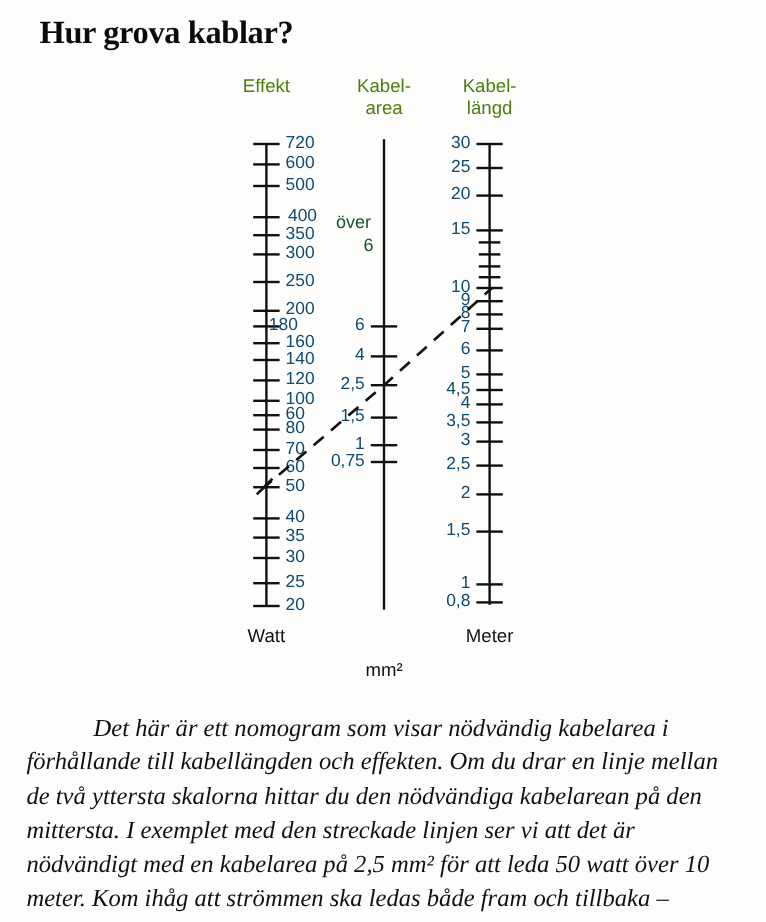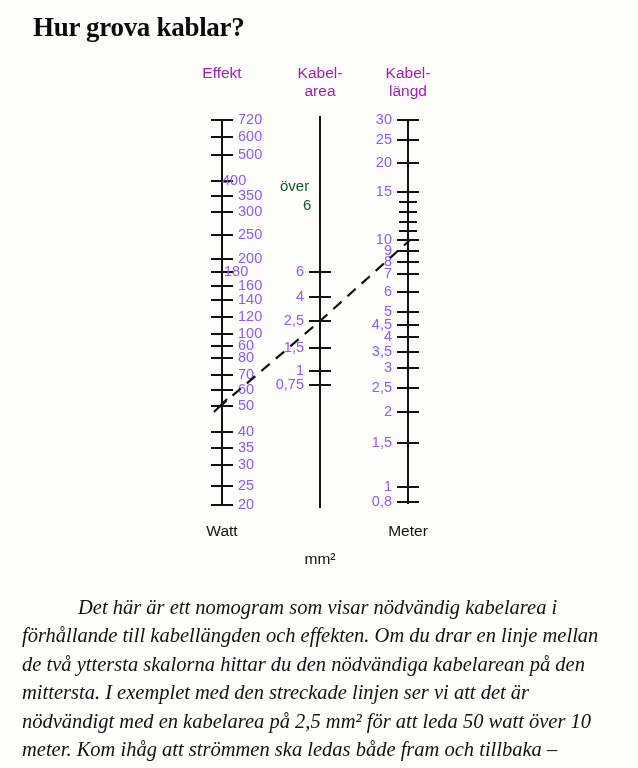--- a/index.html
+++ b/index.html
@@ -36,21 +36,21 @@
     top: 0;
     width: 638px;
     height: 560px;
   }
 
   .col-header {
     position: absolute;
     font-size: 15.5px;
     line-height: 18px;
     text-align: center;
-    color: #a21caf;
+    color: #4d7c0f;
     white-space: pre-line;
   }
 
   .axis-unit {
     position: absolute;
     font-size: 15.5px;
     text-align: center;
     color: #111;
     white-space: nowrap;
   }
@@ -64,21 +64,21 @@
   .tick {
     position: absolute;
     height: 2px;
     background: #111;
   }
 
   .tick-label {
     position: absolute;
     font-size: 14.5px;
     line-height: 14px;
-    color: #8b5cf6;
+    color: #0c4a6e;
     white-space: nowrap;
   }
 
   .tick-label.right-of {
     text-align: left;
   }
   .tick-label.left-of {
     text-align: right;
   }
 
@@ -127,21 +127,21 @@
 
   <div id="axes-layer">
       <div class="axis-line" style="left: 221px; top: 120px; height: 385px;"></div>
       <div class="tick" style="left: 211px; top: 119px; width: 22px;"></div>
       <div class="tick-label right-of" style="top: 112px; left: 238px;">720</div>
       <div class="tick" style="left: 211px; top: 136px; width: 22px;"></div>
       <div class="tick-label right-of" style="top: 129px; left: 238px;">600</div>
       <div class="tick" style="left: 211px; top: 154px; width: 22px;"></div>
       <div class="tick-label right-of" style="top: 147px; left: 238px;">500</div>
       <div class="tick" style="left: 211px; top: 180px; width: 22px;"></div>
-      <div class="tick-label right-of" style="top: 173px; left: 222px;">400</div>
+      <div class="tick-label right-of" style="top: 173px; left: 240px;">400</div>
       <div class="tick" style="left: 211px; top: 195px; width: 22px;"></div>
       <div class="tick-label right-of" style="top: 188px; left: 238px;">350</div>
       <div class="tick" style="left: 211px; top: 211px; width: 22px;"></div>
       <div class="tick-label right-of" style="top: 204px; left: 238px;">300</div>
       <div class="tick" style="left: 211px; top: 234px; width: 22px;"></div>
       <div class="tick-label right-of" style="top: 227px; left: 238px;">250</div>
       <div class="tick" style="left: 211px; top: 258px; width: 22px;"></div>
       <div class="tick-label right-of" style="top: 251px; left: 238px;">200</div>
       <div class="tick" style="left: 211px; top: 271px; width: 22px;"></div>
       <div class="tick-label right-of" style="top: 264px; left: 224px;">180</div>

